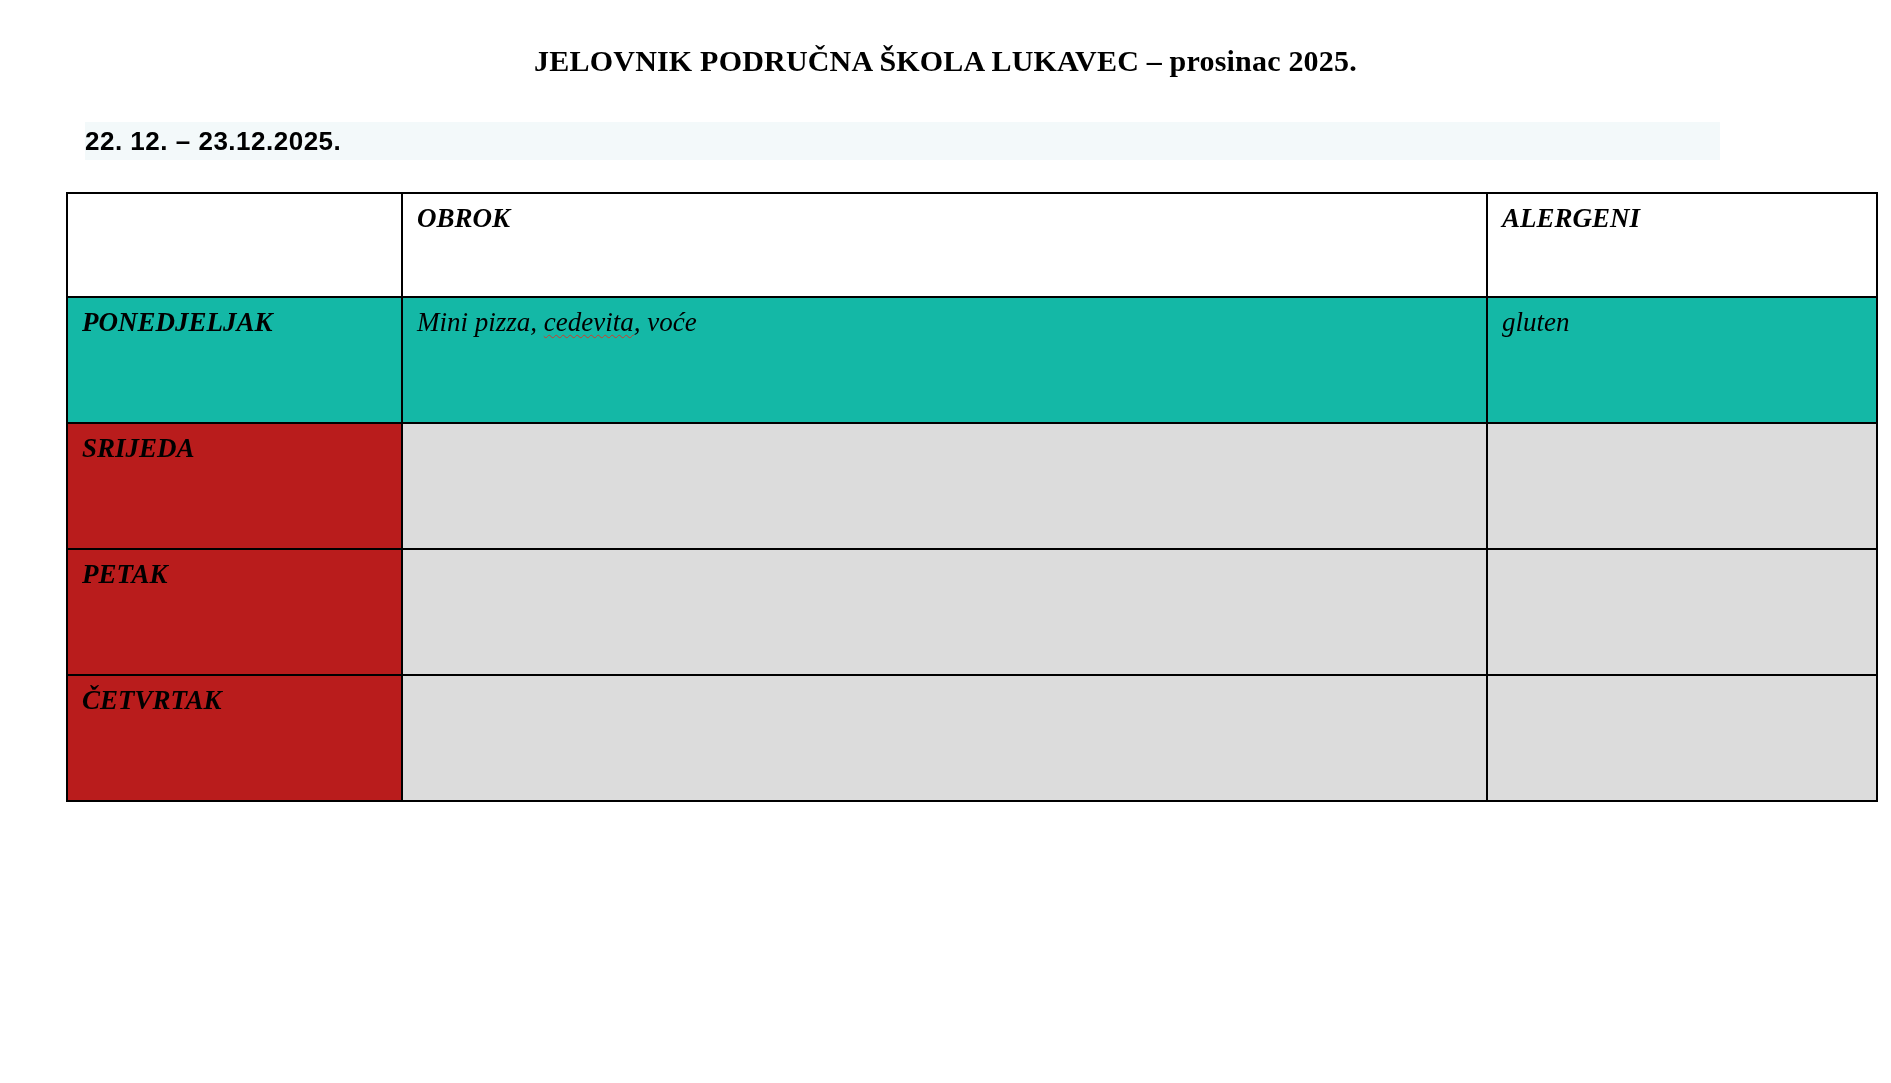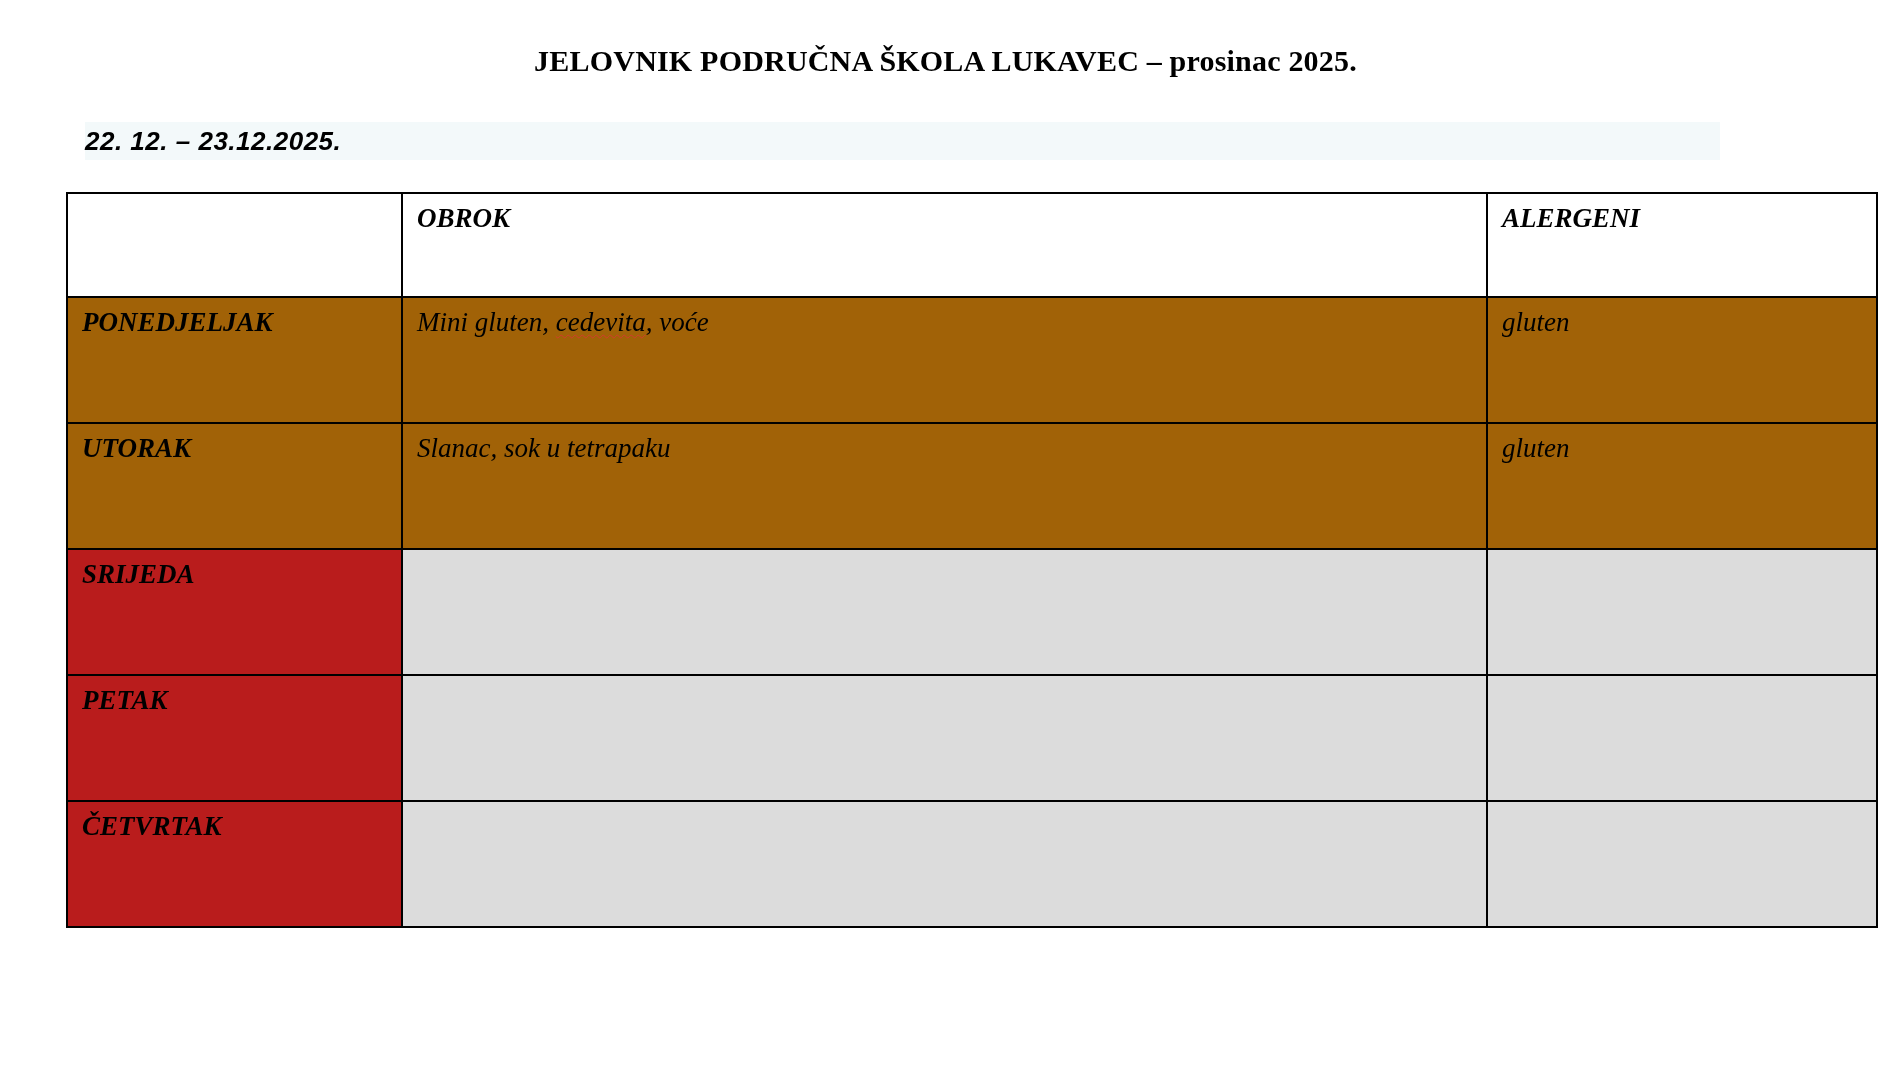--- a/index.html
+++ b/index.html
@@ -35,21 +35,20 @@
   }
 
   .date-range-wrap {
     margin-top: 44px;
     margin-left: 85px;
     width: 1635px;
     background: #f3f9fa;
     height: 38px;
     display: flex;
     align-items: center;
-    font-style: italic;
   }
 
   .date-range {
     font-family: "Liberation Sans", sans-serif;
     font-weight: bold;
     font-size: 26px;
     letter-spacing: 0.5px;
     white-space: nowrap;
   }
 
@@ -80,21 +79,21 @@
     font-weight: bold;
     height: 84px;
   }
 
   .day-cell {
     font-weight: bold;
     height: 106px;
   }
 
   .filled-row td {
-    background: #a16207;
+    background: #14b8a6;
   }
 
   .empty-row td.meal-cell,
   .empty-row td.alerg-cell {
     background: #dcdcdc;
   }
   .empty-row td.day-cell {
     background: #b91c1c;
   }
 
@@ -130,29 +129,24 @@
     </colgroup>
     <tbody>
       <tr>
         <td class="hdr-cell col-day"></td>
         <td class="hdr-cell col-meal">OBROK</td>
         <td class="hdr-cell col-alerg">ALERGENI</td>
       </tr>
 
       <tr class="filled-row">
         <td class="day-cell col-day">PONEDJELJAK</td>
-        <td class="meal-cell col-meal"><span>Mini gluten, </span><span class="spell">cedevita</span><span>, voće</span></td>
+        <td class="meal-cell col-meal"><span>Mini pizza, </span><span class="spell">cedevita</span><span>, voće</span></td>
         <td class="alerg-cell col-alerg">gluten</td>
       </tr>
 
-      <tr class="filled-row">
-        <td class="day-cell col-day">UTORAK</td>
-        <td class="meal-cell col-meal">Slanac, sok u tetrapaku</td>
-        <td class="alerg-cell col-alerg">gluten</td>
-      </tr>
 
       <tr class="empty-row">
         <td class="day-cell col-day">SRIJEDA</td>
         <td class="meal-cell col-meal"></td>
         <td class="alerg-cell col-alerg"></td>
       </tr>
 
       <tr class="empty-row">
         <td class="day-cell col-day">PETAK</td>
         <td class="meal-cell col-meal"></td>

